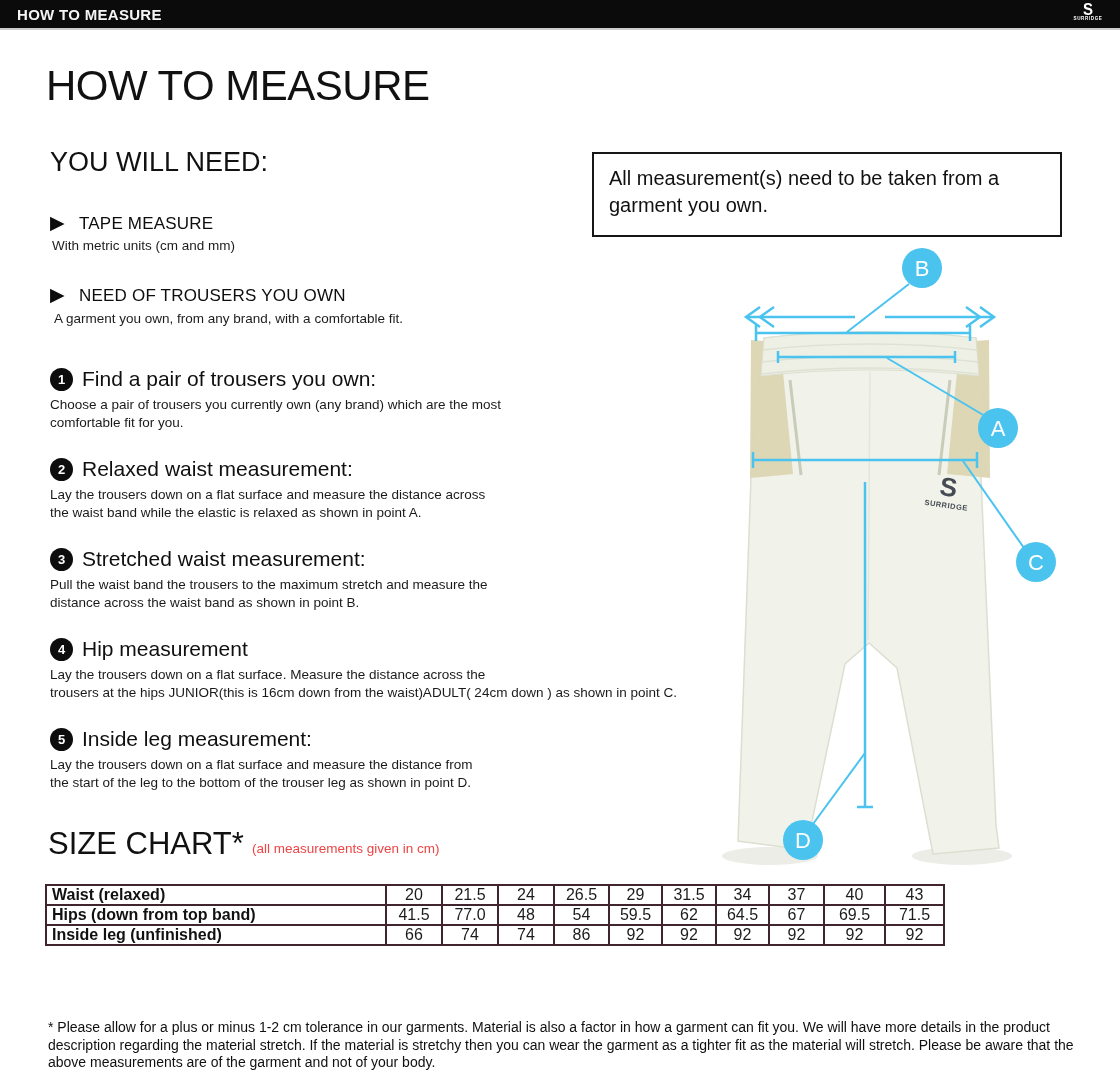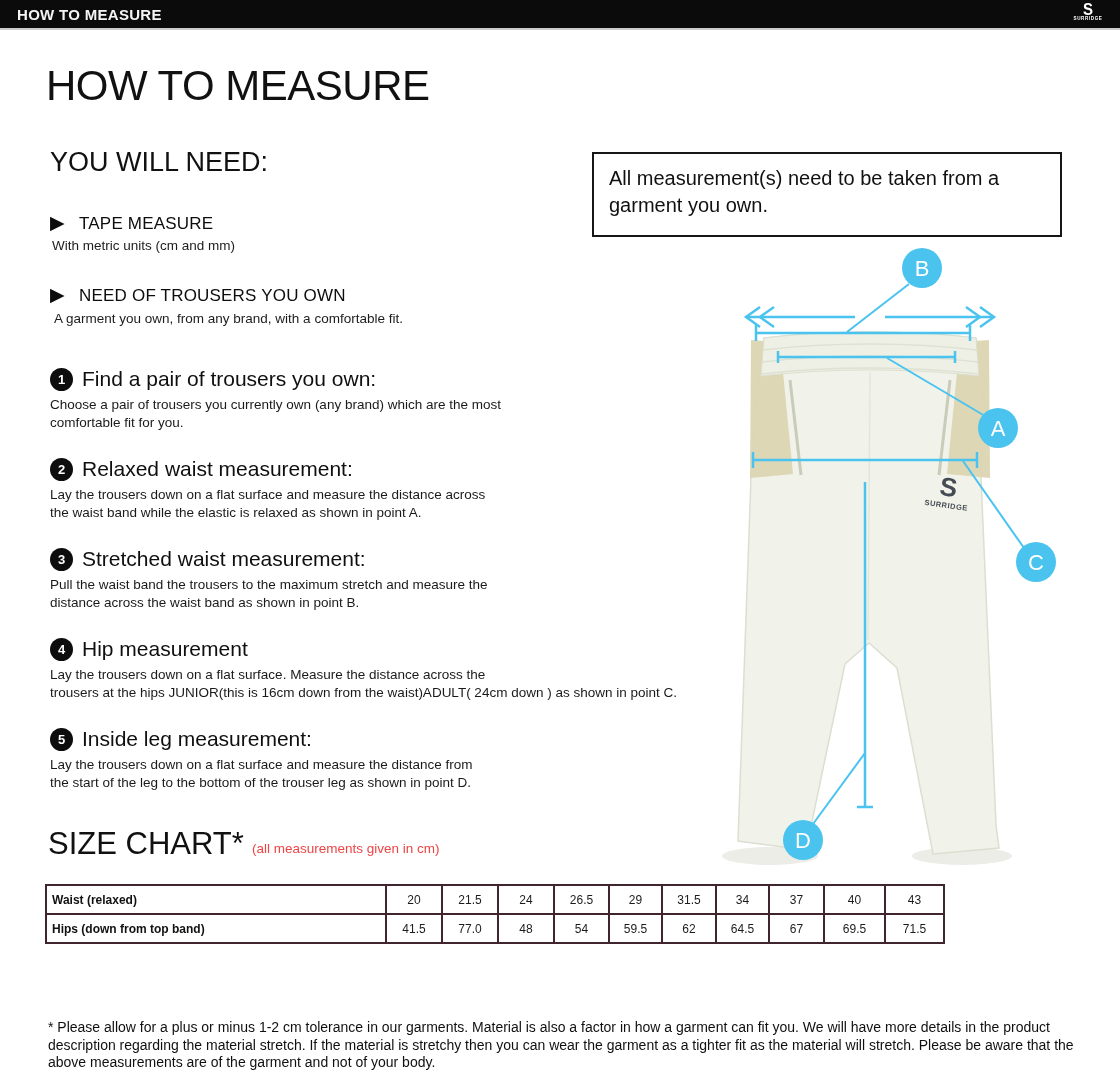--- a/index.html
+++ b/index.html
@@ -34,21 +34,21 @@
     padding:11px 15px; font-size:20px; line-height:1.35; color:#111; }
 
   .sc-heading { left:48px; top:826px; font-size:31px; color:#111; }
   .sc-sub { left:252px; top:841px; font-size:13.5px; color:#ef4444; }
 
   table.size { position:absolute; left:45px; top:884px; border-collapse:collapse; table-layout:fixed; }
   table.size td, table.size th { border:2px solid #40252f; overflow:hidden; white-space:nowrap; }
   table.size th { font-size:13.5px; font-weight:bold; text-align:center; height:25px; }
   th.desc-h { font-size:15px; text-align:left; padding-left:6px; }
   tr.metric td { height:16px; font-size:10.5px; font-weight:bold; padding-left:5px; }
-  tr.data td { height:29px; font-size:12px; text-align:center; color:#1c1c1c; }
+  tr.data td { height:19px; font-size:16px; text-align:center; color:#1c1c1c; }
   tr.data td.lab { text-align:left; font-weight:bold; padding-left:5px; color:#111; }
 
   .footnote { left:48px; top:1019px; width:1050px; font-size:14px; line-height:1.26; color:#101010; }
 
   svg text { font-family:"Liberation Sans", sans-serif; }
 </style>
 </head>
 <body>
 
 <div class="abs topbar">
@@ -223,16 +223,29 @@
     <td>77.0</td>
     <td>48</td>
     <td>54</td>
     <td>59.5</td>
     <td>62</td>
     <td>64.5</td>
     <td>67</td>
     <td>69.5</td>
     <td>71.5</td>
   </tr>
+  <tr class="data">
+    <td class="lab">Inside leg (unfinished)</td>
+    <td>66</td>
+    <td>74</td>
+    <td>74</td>
+    <td>86</td>
+    <td>92</td>
+    <td>92</td>
+    <td>92</td>
+    <td>92</td>
+    <td>92</td>
+    <td>92</td>
+  </tr>
 </tbody>
   </table>
 
 <div class="abs footnote">* Please allow for a plus or minus 1-2 cm tolerance in our garments. Material is also a factor in how a garment can fit you. We will have more details in the product description regarding the material stretch.  If the material is stretchy then you can wear the garment as a tighter fit as the material will stretch.  Please be aware that the above measurements are of the garment and not of your body.</div>
 
 </body></html>

